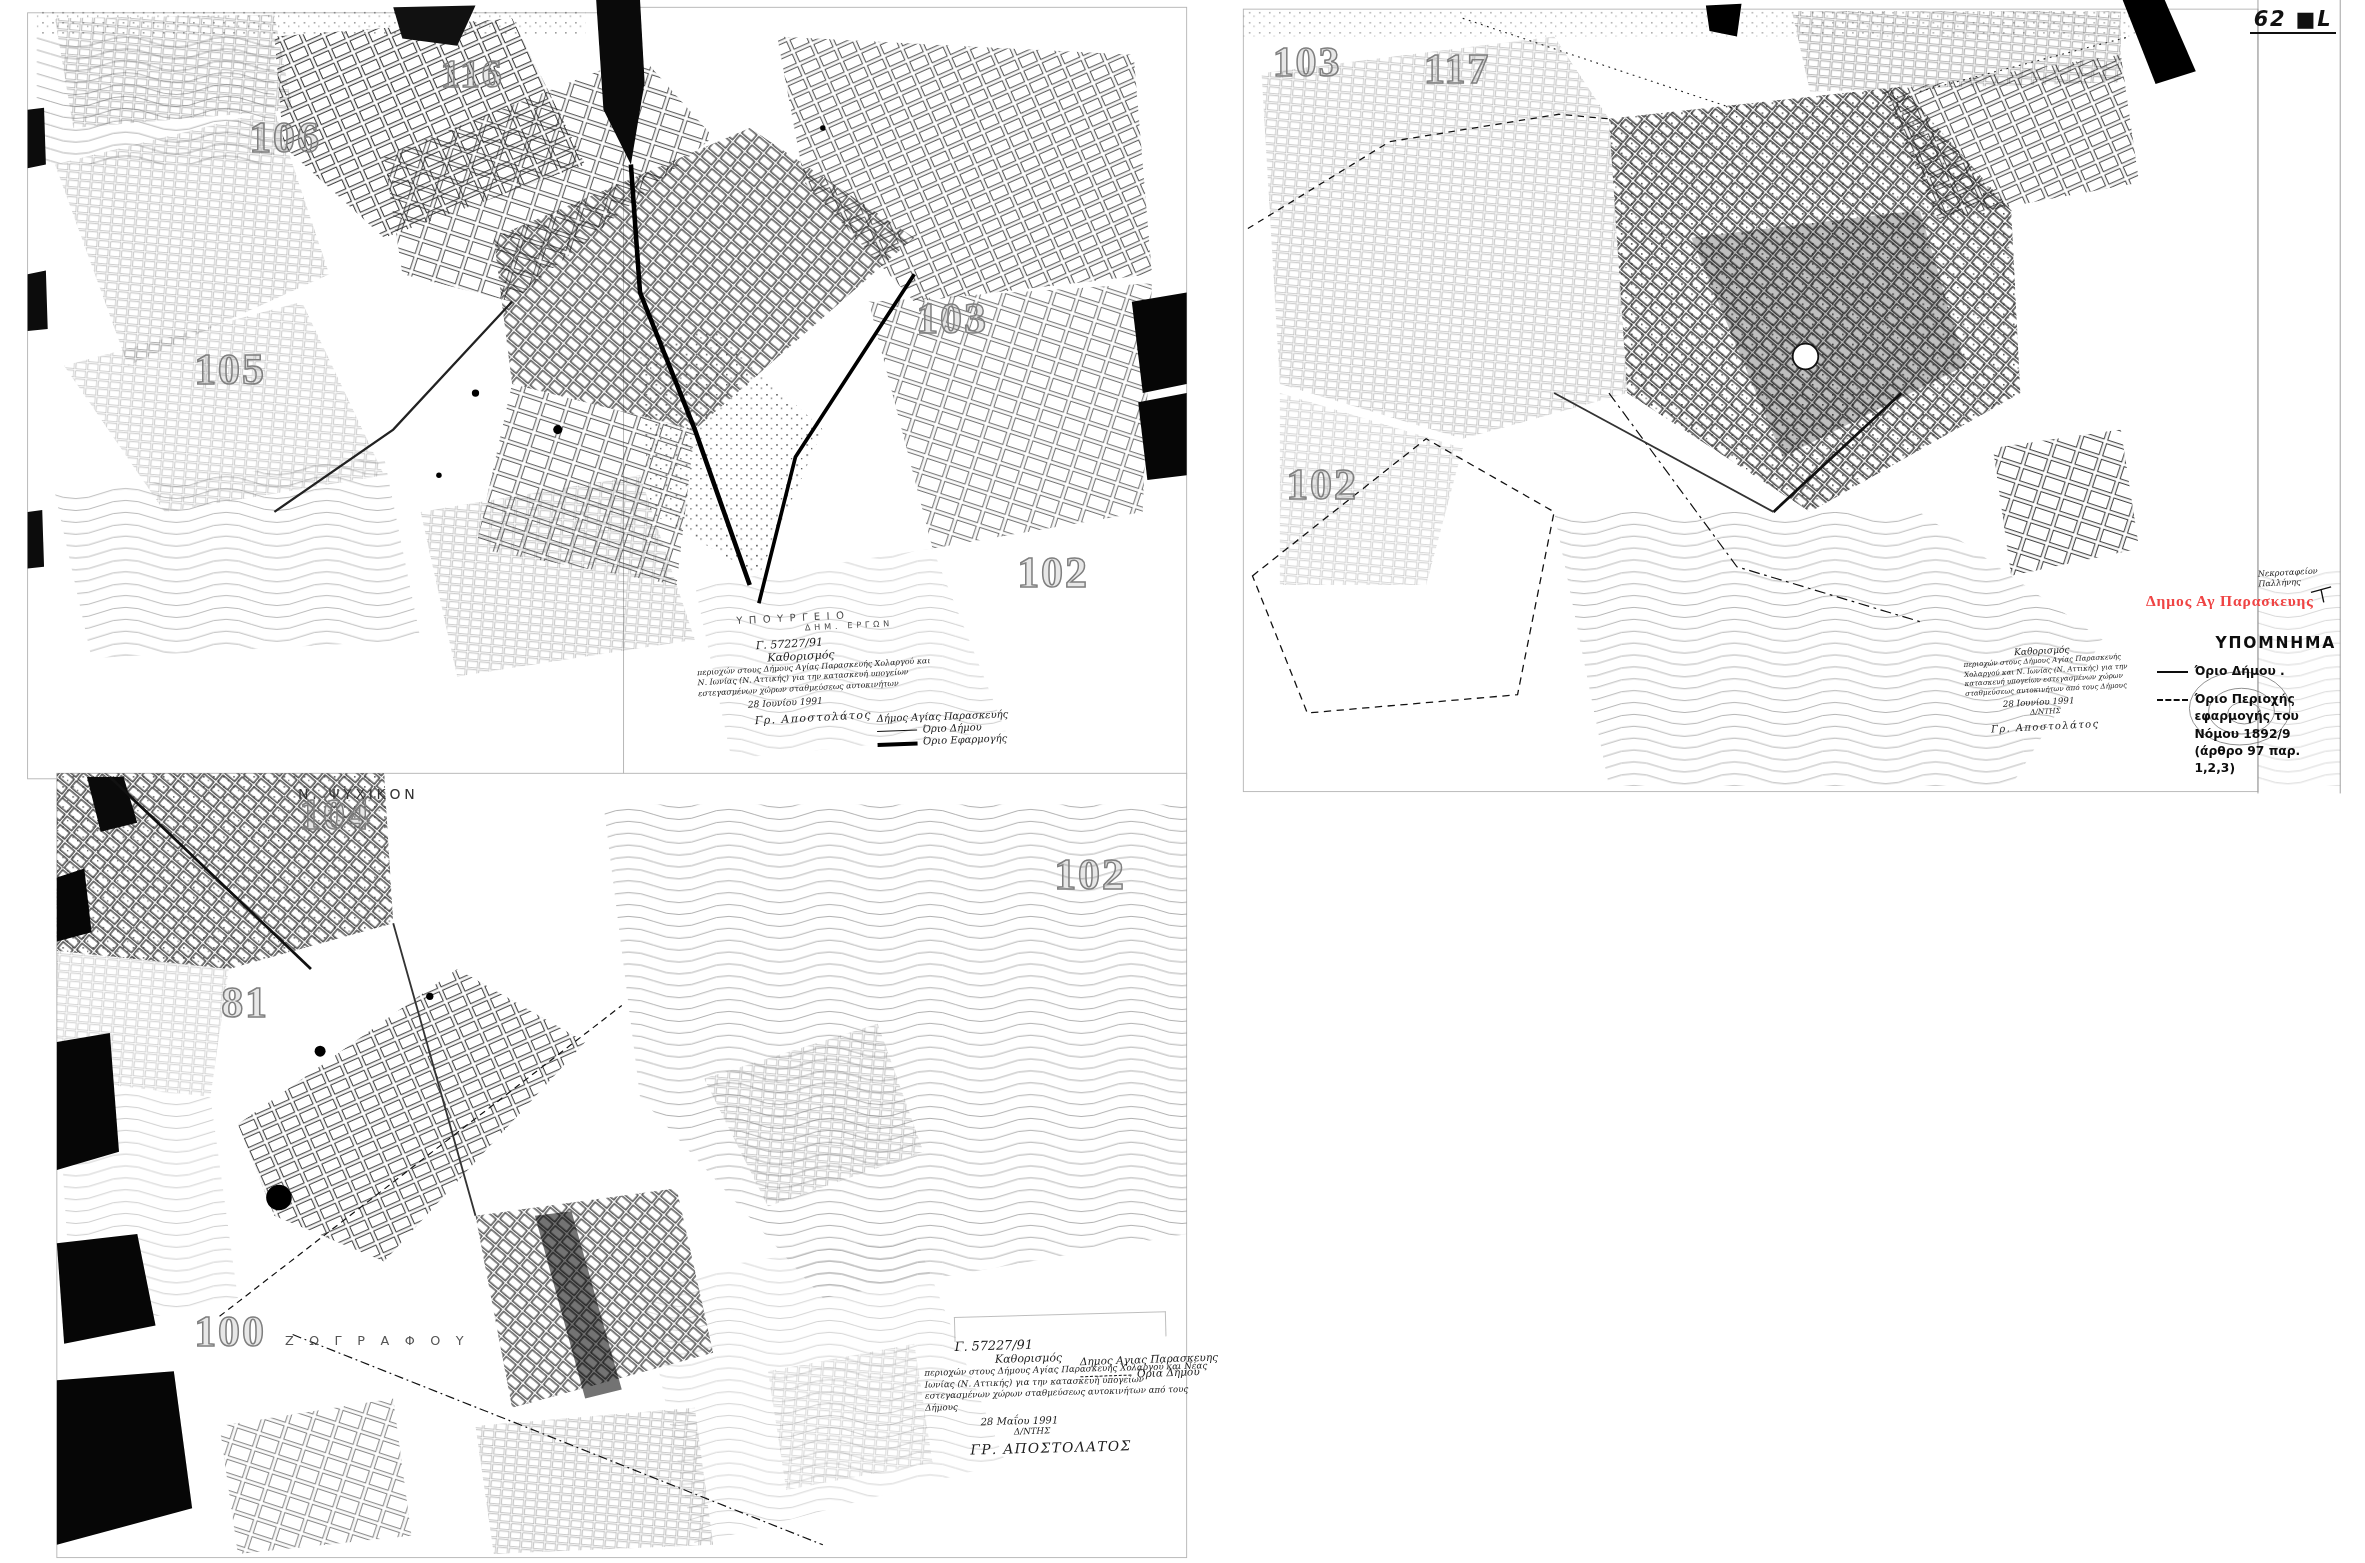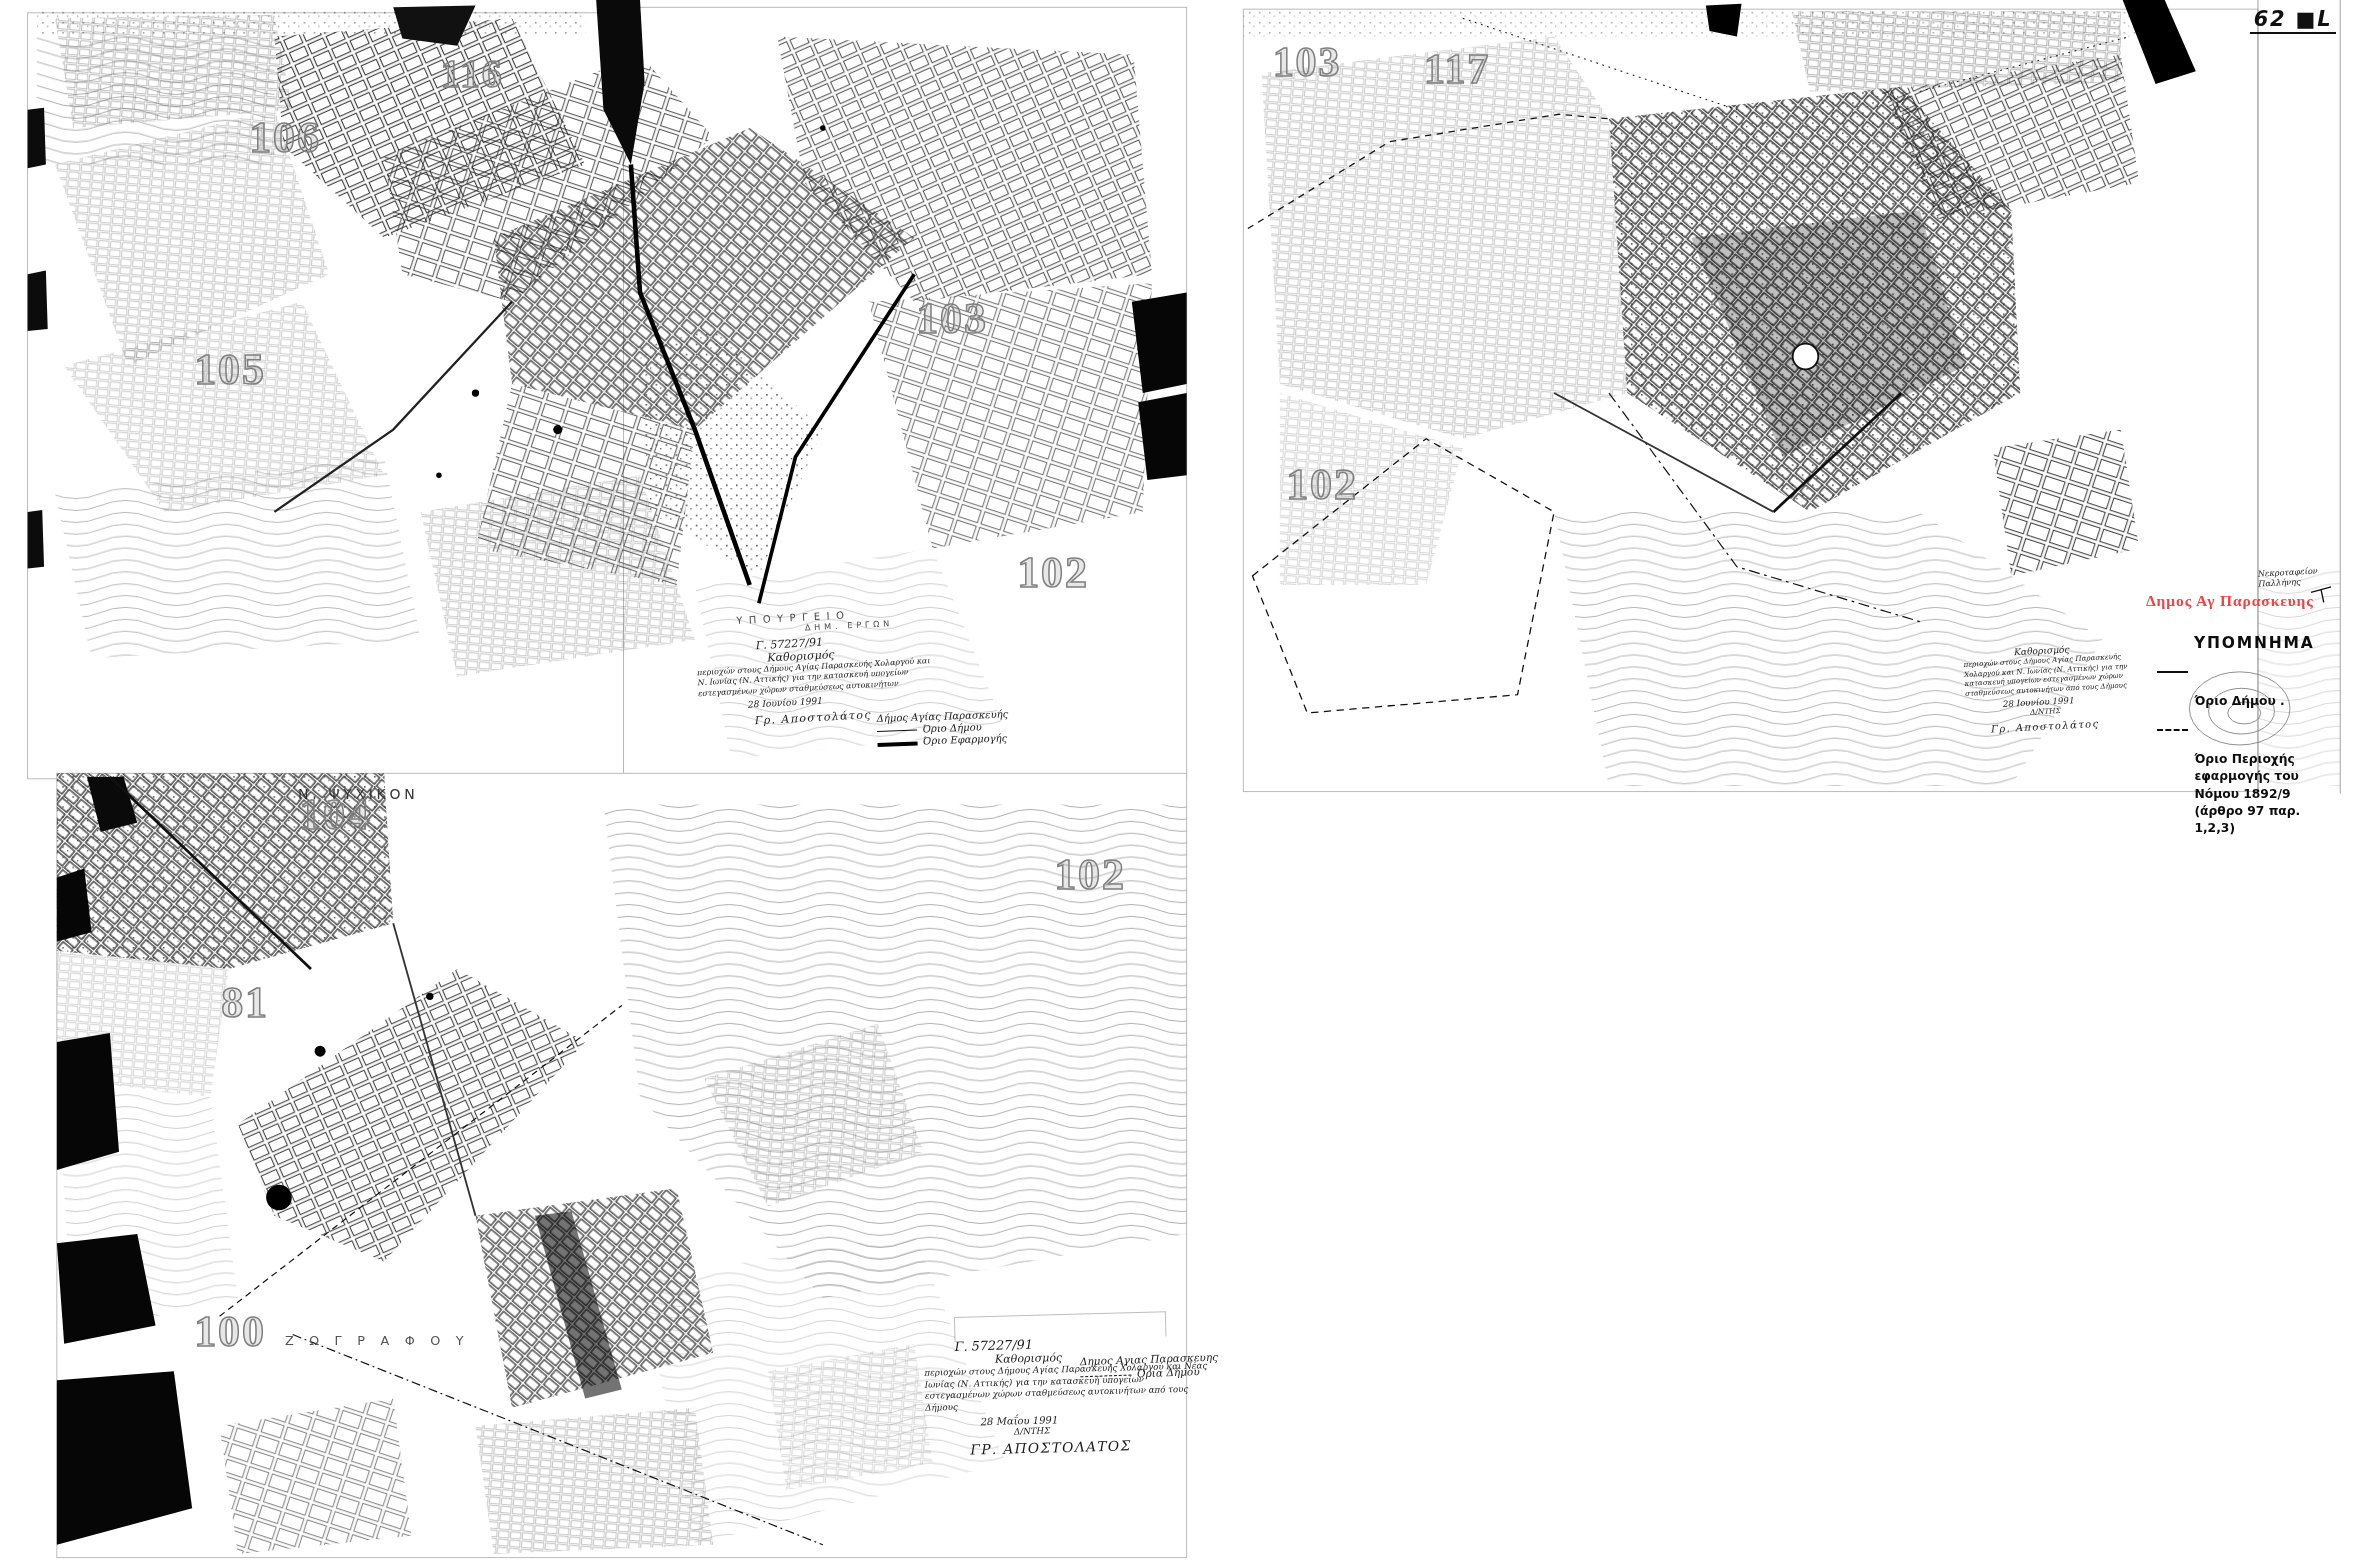--- a/index.html
+++ b/index.html
@@ -22,26 +22,26 @@
   .lbl-corner{position:absolute;left:2250px;top:7.3px;font-size:21px;font-weight:700;
     font-style:italic;letter-spacing:1.8px;border-bottom:2.7px solid #101010;padding:0 3.7px 0.9px 3.7px;}
   .lbl-muni{position:absolute;left:2146px;top:592px;font-family:"Liberation Serif",serif;
     font-size:15.5px;font-weight:700;letter-spacing:0.9px;white-space:nowrap;color:#ef4444;}
   .lbl-cem{position:absolute;left:2258px;top:567px;font-family:"DejaVu Serif",serif;
     font-style:italic;font-size:8.2px;line-height:1.25;color:#222;transform:rotate(-3deg);}
   .lbl-psychiko{position:absolute;left:298px;top:786px;font-size:14px;letter-spacing:3.7px;color:#333;}
   .lbl-zografou{position:absolute;left:258px;top:1333px;font-size:12.8px;letter-spacing:15.5px;color:#555;padding-left:27px;}
 
   .legend-box{position:absolute;left:2157px;top:634px;width:179px;}
-  .legend-title{margin-left:37px;font-size:15.5px;font-weight:700;letter-spacing:1.8px;color:#0d0d0d;}
+  .legend-title{margin-left:37px;font-size:15.5px;font-weight:700;letter-spacing:1.8px;color:#0d0d0d;text-align:right;}
   .legend-item{display:flex;gap:6.4px;margin-top:11px;font-size:12.3px;font-weight:700;
     line-height:1.4;color:#0d0d0d;}
   .legend-item .sym{flex:0 0 31px;height:0;margin-top:8.2px;border-top:2.3px solid #0d0d0d;}
   .legend-item .sym.dash{border-top-style:dashed;}
-  .legend-item .lab{width:117px;margin-top:30px;}
+  .legend-item .lab{width:117px;}
 
   .stamp{position:absolute;font-family:"DejaVu Serif",serif;font-style:italic;color:#1b1b1b;}
   .stamp .ref{font-size:12.8px;margin-left:31px;}
   .stamp .title{font-size:11px;margin-left:71px;}
   .stamp .body{font-size:8.7px;line-height:1.35;}
   .stamp .date{font-size:10px;margin-top:2.7px;margin-left:55px;}
   .stamp .role{font-size:8.7px;margin-left:88px;}
   .stamp .sig{font-size:13.7px;letter-spacing:1.4px;margin-top:4.6px;margin-left:44px;}
   .stamp-bottom{left:925px;top:1336px;width:283px;transform:rotate(-1.5deg);}
   .stamp-bottom .frame{position:absolute;left:31px;top:-22px;width:210px;height:24px;

